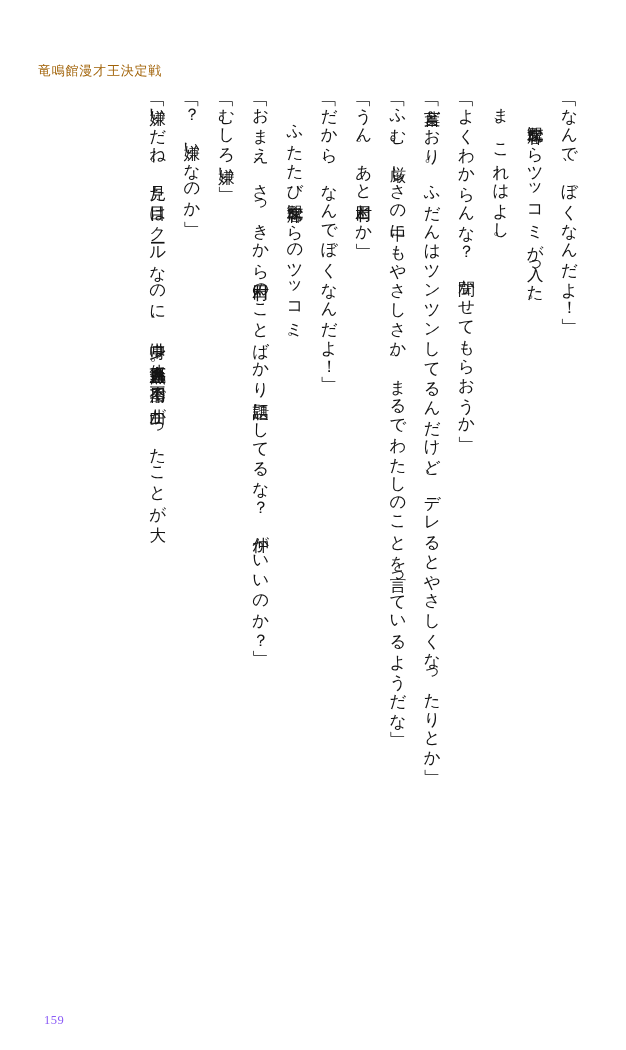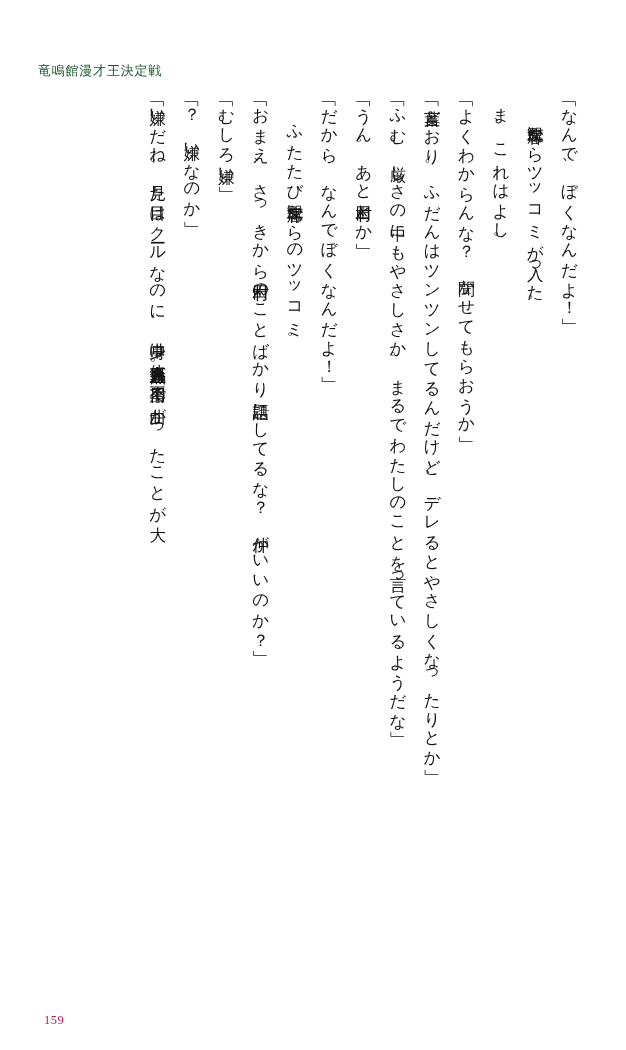--- a/index.html
+++ b/index.html
@@ -22,21 +22,21 @@
     height: 1050px;
     background: #fff;
   }
   
   .header {
     position: absolute;
     top: 62px;
     left: 38px;
     font-size: 13px;
     letter-spacing: 0.06em;
-    color: #14532d;
+    color: #a16207;
     white-space: nowrap;
     font-family: "Liberation Serif", "DejaVu Serif", serif;
   }
   
   .body-text {
     position: absolute;
     top: 96px;
     right: 40px;
     bottom: 70px;
     left: 34px;
@@ -56,21 +56,21 @@
   }
   .body-text p.indent {
     text-indent: 1em;
   }
   
   .folio {
     position: absolute;
     left: 44px;
     bottom: 22px;
     font-size: 12.5px;
-    color: #be185d;
+    color: #8b5cf6;
     letter-spacing: 0.04em;
   }
 </style>
 </head>
 <body>
 
 <div class="page">
 
   <div class="header">竜鳴館漫才王決定戦</div>
 

